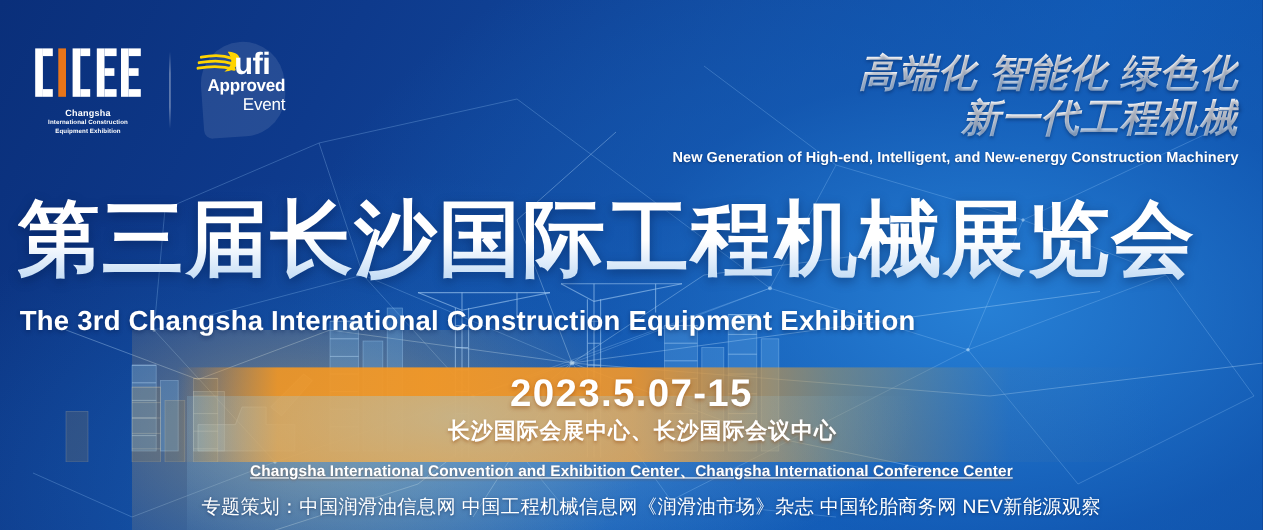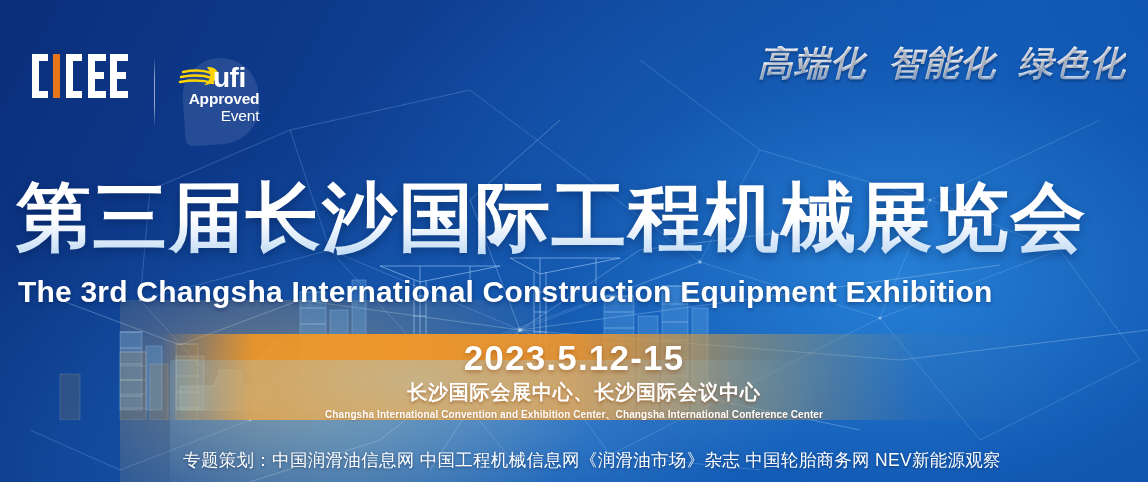--- a/index.html
+++ b/index.html
@@ -62,21 +62,21 @@
     font-size:5.6px; line-height:8px; letter-spacing:.1px;
     font-weight:bold; width:100px;
   }
   .cicee-sub .big { font-size:8.2px; line-height:10px; letter-spacing:.2px; }
 
   .divider {
     width:1px; height:70px; margin:0 22px 0 24px;
     background:linear-gradient(180deg, rgba(255,255,255,0) 0%, rgba(255,255,255,.55) 28%, rgba(255,255,255,.55) 72%, rgba(255,255,255,0) 100%);
   }
 
-  .ufi { position:relative; width:100px; height:84px;margin-top:20px; }
+  .ufi { position:relative; width:100px; height:84px; }
   .ufi-blob {
     position:absolute; left:6px; top:-2px; width:76px; height:86px;
     background:rgba(255,255,255,0.10);
     border-radius:40px 40px 40px 8px;
     transform:rotate(-4deg);
   }
   .ufi-inner { position:absolute; inset:0; }
   .ufi-word {
     position:absolute; left:36px; top:4px;
     color:#fff; font-size:28px; font-weight:bold; letter-spacing:-.5px;
@@ -87,21 +87,21 @@
     color:#fff; font-size:15.5px; font-weight:bold; line-height:17px;
     letter-spacing:-.2px;
   }
   .ufi-event {
     position:absolute; left:20px; top:47px; width:86px; text-align:center;
     color:#fff; font-size:15.5px; font-weight:normal; line-height:17px;
     letter-spacing:-.2px;
   }
 
   
-  .slogan { position:absolute; right:22px; top:46px; text-align:right;font-family:Liberation Mono, monospace; }
+  .slogan { position:absolute; right:22px; top:46px; text-align:right; }
   .slogan-cn1, .slogan-cn2 {
     font-weight:bold; font-style:italic;
     font-size:35px; line-height:41px; letter-spacing:1px;
     background:linear-gradient(180deg,#ffffff 0%,#ffffff 46%,#cfe2f7 72%,#a9c9ec 100%);
     -webkit-background-clip:text; background-clip:text; color:transparent;
     text-shadow:0 2px 3px rgba(0,20,60,.38);
     white-space:nowrap;
   }
   .slogan-en {
     margin-top:7px; color:#ffffff; font-weight:bold;
@@ -113,42 +113,43 @@
   .title-cn {
     position:absolute; left:16px; top:176px; width:1120px;
     font-size:75px; line-height:82px; font-weight:bold;
     letter-spacing:1.5px; white-space:nowrap;
     background:linear-gradient(180deg,#ffffff 0%,#ffffff 52%,#e2eefb 74%,#bcd8f3 100%);
     -webkit-background-clip:text; background-clip:text; color:transparent;
     filter:drop-shadow(0 3px 5px rgba(0,25,70,.45));
   }
   .title-en {
     position:absolute; left:18px; top:273px; width:1120px;
-    color:#ffffff; font-size:30px; line-height:38px; font-weight:bold;
+    color:#ffffff; font-size:25px; line-height:38px; font-weight:bold;
     letter-spacing:.2px; white-space:nowrap;
     text-shadow:0 2px 4px rgba(0,25,70,.45);
   }
 
   
   .date-block { position:absolute; left:0; top:338px; width:1148px; text-align:center; }
   .date-main {
     color:#ffffff; font-size:35px; line-height:40px; font-weight:bold;
     letter-spacing:1.2px;
     text-shadow:0 2px 4px rgba(140,60,0,.45);
   }
   .venue-cn {
     margin-top:1px; color:#ffffff; font-size:20px; line-height:26px;
     font-weight:bold; letter-spacing:.8px;
     text-shadow:0 2px 3px rgba(140,60,0,.45);
     margin-left:20px;
   }
   .venue-en {
-    margin-top:4px; color:#ffffff; font-size:10px; line-height:12px;
+    margin-top:17px; color:#ffffff; font-size:14px; line-height:12px;
     font-weight:bold; letter-spacing:.1px;
     text-shadow:0 1px 2px rgba(140,60,0,.4);
+    text-decoration:underline;
   }
 
   
   .credits {
     position:absolute; left:0; top:448px; width:1148px; text-align:center;
     color:#ffffff; font-size:17.5px; line-height:24px; letter-spacing:.3px;
     text-shadow:0 1px 3px rgba(0,25,70,.5);
     white-space:nowrap;
     padding-left:36px;
   }
@@ -275,20 +276,25 @@
         <rect x="58" y="2" width="7" height="44" fill="#ffffff"></rect>
         <rect x="65" y="2" width="11" height="7" fill="#ffffff"></rect>
         <rect x="65" y="20" width="9" height="7" fill="#ffffff"></rect>
         <rect x="65" y="39" width="11" height="7" fill="#ffffff"></rect>
 
         <rect x="80" y="2" width="7" height="44" fill="#ffffff"></rect>
         <rect x="87" y="2" width="11" height="7" fill="#ffffff"></rect>
         <rect x="87" y="20" width="9" height="7" fill="#ffffff"></rect>
         <rect x="87" y="39" width="11" height="7" fill="#ffffff"></rect>
       </svg>
+      <div class="cicee-sub">
+        <div class="big">Changsha</div>
+        <div>International Construction</div>
+        <div>Equipment Exhibition</div>
+      </div>
     </div>
 
     <div class="divider"></div>
 
     <div class="ufi">
       <div class="ufi-blob"></div>
       <svg class="ufi-inner" viewBox="0 0 100 84">
         <g stroke="#ffd400" stroke-width="2.6" fill="none" stroke-linecap="round">
           <path d="M6 12 C 16 10, 26 10, 34 13"></path>
           <path d="M4 17 C 15 15, 26 15, 35 18"></path>
@@ -298,26 +304,28 @@
       </svg>
       <div class="ufi-word">ufi</div>
       <div class="ufi-approved">Approved</div>
       <div class="ufi-event">Event</div>
     </div>
 
   </div>
 
   <div class="slogan">
     <div class="slogan-cn1">高端化 智能化 绿色化</div>
+    <div class="slogan-cn2">新一代工程机械</div>
+    <div class="slogan-en">New Generation of High-end, Intelligent, and New-energy Construction Machinery</div>
   </div>
 
   <div class="title-cn">第三届长沙国际工程机械展览会</div>
   <div class="title-en">The 3rd Changsha International Construction Equipment Exhibition</div>
 
   <div class="date-block">
-    <div class="date-main">2023.5.12-15</div>
+    <div class="date-main">2023.5.07-15</div>
     <div class="venue-cn">长沙国际会展中心、长沙国际会议中心</div>
     <div class="venue-en">Changsha International Convention and Exhibition Center、Changsha International Conference Center</div>
   </div>
 
   <div class="credits">专题策划：中国润滑油信息网  中国工程机械信息网《润滑油市场》杂志  中国轮胎商务网  NEV新能源观察</div>
 
 </div>
 
 </body></html>

